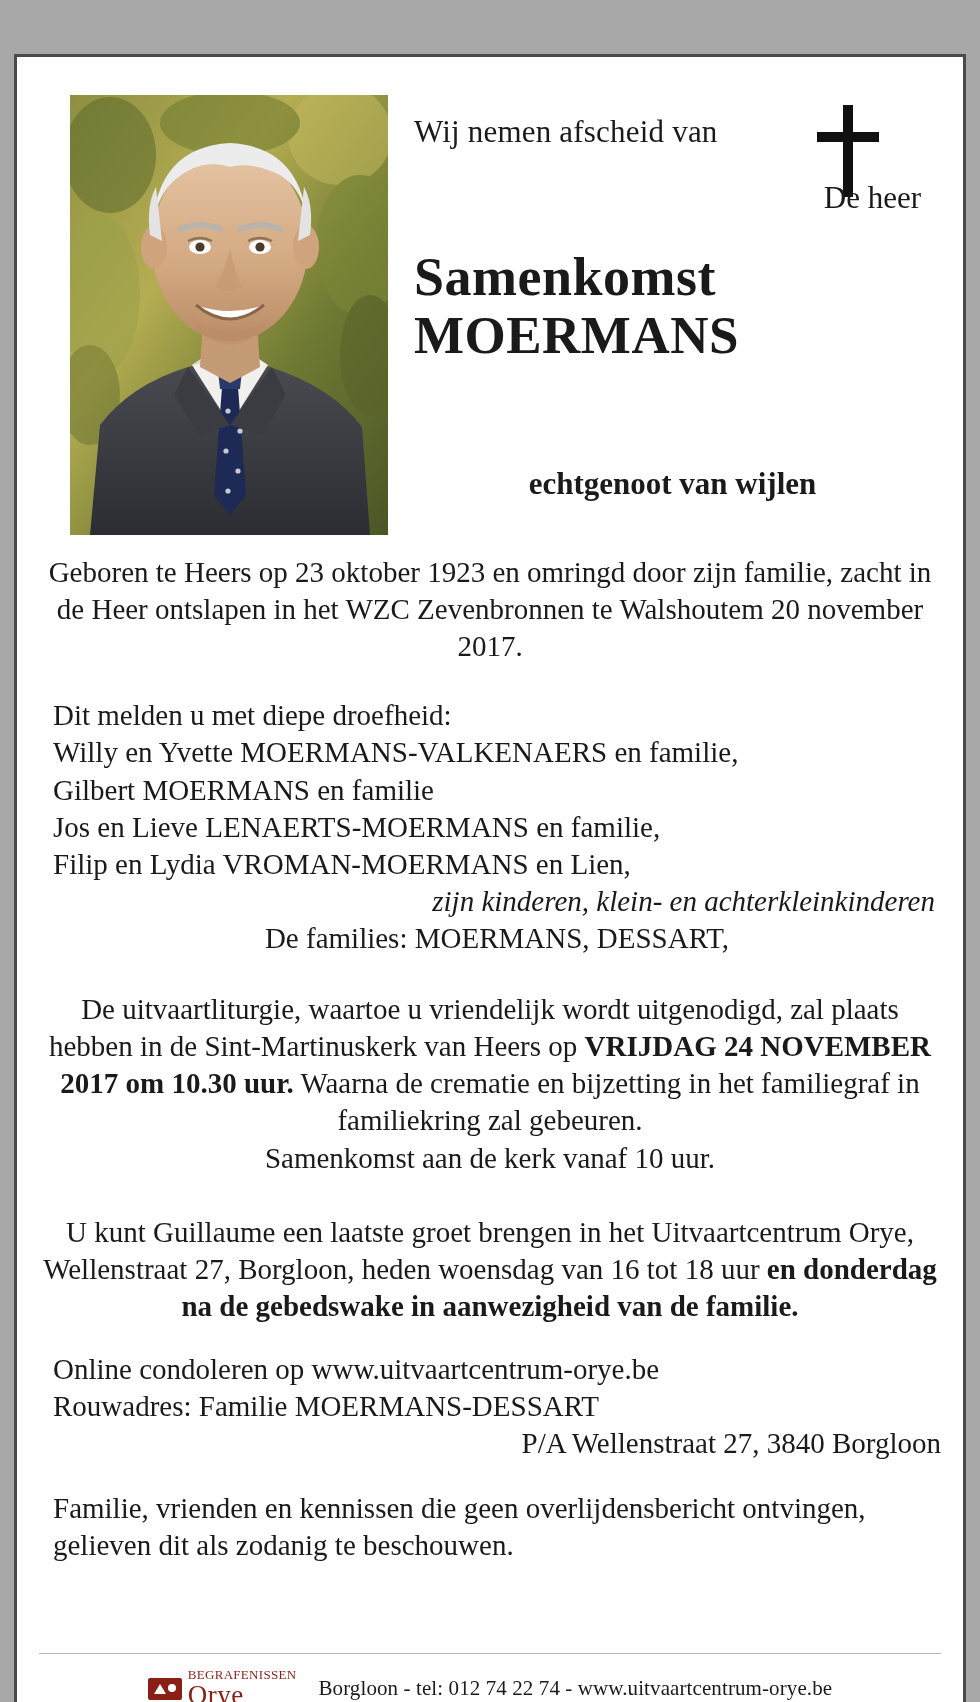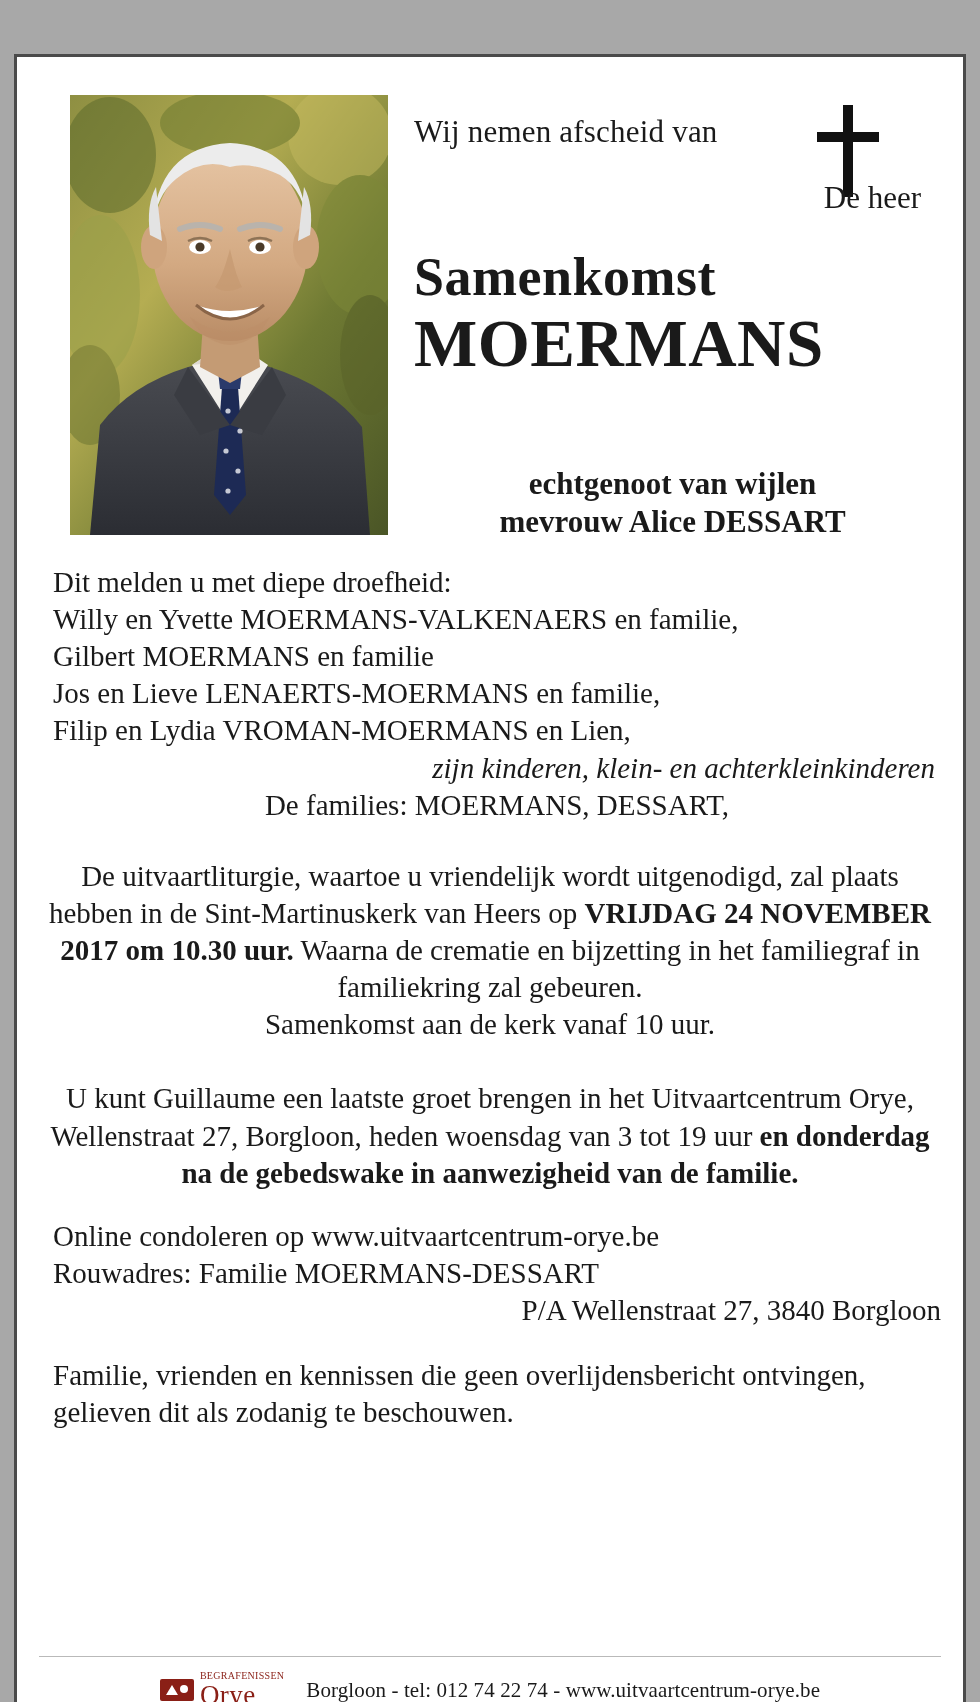--- a/index.html
+++ b/index.html
@@ -102,21 +102,21 @@
     text-align: right;
   }
   .name-first {
     font-size: 54px;
     font-weight: bold;
     line-height: 1.05;
     margin-top: 34px;
     letter-spacing: 0.5px;
   }
   .name-last {
-    font-size: 67px;
+    font-size: 53px;
     font-weight: bold;
     line-height: 1.05;
     margin-top: 2px;
     letter-spacing: 0.5px;
   }
   .spouse-block {
     position: absolute;
     left: 375px;
     right: 10px;
     top: 388px;
@@ -179,21 +179,21 @@
     position: relative;
   }
   .orye-word {
     font-family: "Liberation Serif", "DejaVu Serif", serif;
     font-size: 27px;
     color: #8a1f16;
     letter-spacing: 0.5px;
     line-height: 1;
   }
   .orye-tag {
-    font-size: 10px;
+    font-size: 13px;
     color: #8a1f16;
     letter-spacing: 0.3px;
     display: block;
     line-height: 1;
     margin-bottom: 1px;
     text-align: right;
   }
   .footer-contact {
     font-size: 21px;
     color: #1a1a1a;
@@ -297,40 +297,40 @@
 
         <div class="head-text">
           <div class="line-afscheid">Wij nemen afscheid van</div>
           <div class="line-deheer">De heer</div>
           <div class="name-first">Samenkomst</div>
           <div class="name-last">MOERMANS</div>
         </div>
 
         <div class="spouse-block">
           <div>echtgenoot van wijlen</div>
-          <div>mevrouw Alice DESSART</div>
-        </div>
-      </div>
-
+        </div>
+      </div>
+
+      <p class="para para-birth">Geboren te Heers op 23 oktober 1923 en omringd door zijn familie, zacht in de Heer ontslapen in het WZC Zevenbronnen te Walshoutem 20 november 2017.</p>
 
       <div class="para para-families">
         <span>Dit melden u met diepe droefheid:</span><br>
         <span>Willy en Yvette MOERMANS-VALKENAERS en familie,</span><br>
         <span>Gilbert MOERMANS en familie</span><br>
         <span>Jos en Lieve LENAERTS-MOERMANS en familie,</span><br>
         <span>Filip en Lydia VROMAN-MOERMANS en Lien,</span>
         <span class="r-italic">zijn kinderen, klein- en achterkleinkinderen</span>
         <span class="centered">De families: MOERMANS, DESSART,</span>
       </div>
 
       <div class="para para-service">
         <span>De uitvaartliturgie, waartoe u vriendelijk wordt uitgenodigd, zal plaats hebben in de Sint-Martinuskerk van Heers op </span><b>VRIJDAG 24 NOVEMBER 2017 om 10.30 uur.</b><span> Waarna de crematie en bijzetting in het familiegraf in familiekring zal gebeuren.</span><br>
         <span>Samenkomst aan de kerk vanaf 10 uur.</span><br>
         <br>
-        <span>U kunt Guillaume een laatste groet brengen in het Uitvaartcentrum Orye, Wellenstraat 27, Borgloon, heden woensdag van 3 tot 19 uur </span><b>en donderdag na de gebedswake in aanwezigheid van de familie.</b>
+        <span>U kunt Guillaume een laatste groet brengen in het Uitvaartcentrum Orye, Wellenstraat 27, Borgloon, heden woensdag van 16 tot 18 uur </span><b>en donderdag na de gebedswake in aanwezigheid van de familie.</b>
       </div>
 
       <div class="para para-condo">
         <span>Online condoleren op www.uitvaartcentrum-orye.be</span><br>
         <span>Rouwadres:  Familie MOERMANS-DESSART</span>
         <span class="centered">P/A Wellenstraat 27, 3840 Borgloon</span>
       </div>
 
       <p class="para para-final">Familie, vrienden en kennissen die geen overlijdensbericht ontvingen, gelieven dit als zodanig te beschouwen.</p>
 

